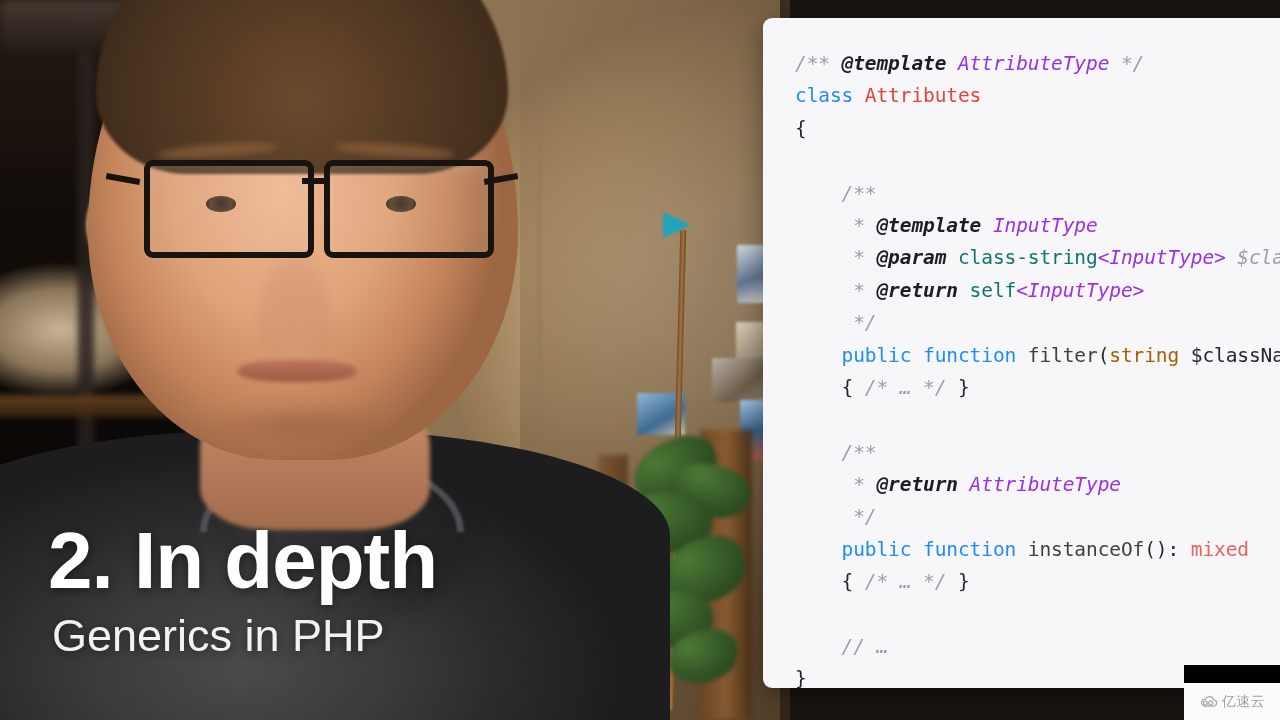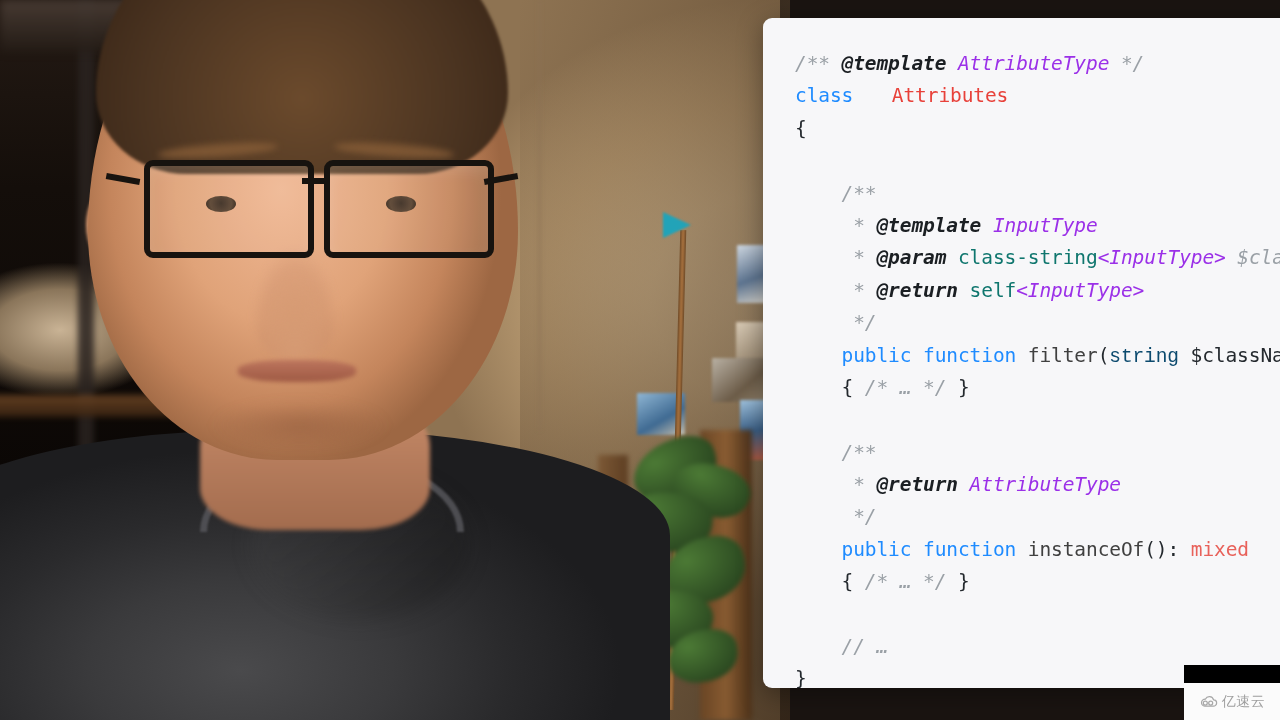--- a/index.html
+++ b/index.html
@@ -334,23 +334,23 @@
     white-space: pre;
     color: #24292e;
     letter-spacing: -0.1px;
   }
   .code .ln { display: block; height: 32.4px; }
   .cmt   { color: #9aa0a6; font-style: italic; }
   .tag   { color: #1b1f23; font-style: italic; font-weight: bold; margin-top: 28px; }
   .gen   { color: #9b30e8; font-style: italic; text-align: center; }
   .typ   { color: #0f766e; }
   .kw    { color: #1e8bff; }
-  .cls   { color: #e8413a; margin-left: 27px; }
+  .cls   { color: #e8413a; }
   .fn    { color: #404040; }
-  .ptype { color: #0c4a6e; font-family: Liberation Mono, monospace; }
+  .ptype { color: #a16207; }
   .var   { color: #24292e; }
   .ret   { color: #e8615a; }
   .punct { color: #24292e; }
 
   
   .wm-blackbar {
     position: absolute;
     right: 0;
     bottom: 37px;
     width: 96px;
@@ -433,20 +433,22 @@
       <div class="eye r"></div>
       <div class="lens l"></div>
       <div class="lens r"></div>
       <div class="bridge"></div>
       <div class="temple l"></div>
       <div class="temple r"></div>
     </div>
   </div>
 
   <div class="title-block">
+    <h1 class="title-main">2. In depth</h1>
+    <div class="title-sub">Generics in PHP</div>
   </div>
 
   <div class="code-panel">
     <pre class="code"><span class="ln"><span class="cmt">/** </span><span class="tag">@template</span><span class="cmt"> </span><span class="gen">AttributeType</span><span class="cmt"> */</span></span><span class="ln"><span class="kw">class</span> <span class="cls">Attributes</span></span><span class="ln"><span class="punct">{</span></span><span class="ln"> </span><span class="ln">    <span class="cmt">/**</span></span><span class="ln">     <span class="cmt">* </span><span class="tag">@template</span><span class="cmt"> </span><span class="gen">InputType</span></span><span class="ln">     <span class="cmt">* </span><span class="tag">@param</span><span class="cmt"> </span><span class="typ">class-string</span><span class="gen">&lt;InputType&gt;</span><span class="cmt"> $className</span></span><span class="ln">     <span class="cmt">* </span><span class="tag">@return</span><span class="cmt"> </span><span class="typ">self</span><span class="gen">&lt;InputType&gt;</span></span><span class="ln">     <span class="cmt">*/</span></span><span class="ln">    <span class="kw">public function</span> <span class="fn">filter</span><span class="punct">(</span><span class="ptype">string</span> <span class="var">$className</span> </span><span class="ln">    <span class="punct">{</span> <span class="cmt">/* … */</span> <span class="punct">}</span></span><span class="ln"> </span><span class="ln">    <span class="cmt">/**</span></span><span class="ln">     <span class="cmt">* </span><span class="tag">@return</span><span class="cmt"> </span><span class="gen">AttributeType</span></span><span class="ln">     <span class="cmt">*/</span></span><span class="ln">    <span class="kw">public function</span> <span class="fn">instanceOf</span><span class="punct">():</span> <span class="ret">mixed</span></span><span class="ln">    <span class="punct">{</span> <span class="cmt">/* … */</span> <span class="punct">}</span></span><span class="ln"> </span><span class="ln">    <span class="cmt">// …</span></span><span class="ln"><span class="punct">}</span></span></pre>
   </div>
 
   <div class="wm-blackbar"></div>
   <div class="watermark">
     <svg class="wm-logo" viewBox="0 0 26 18">
       <g fill="none" stroke="#a8a8a8" stroke-width="1.6">

